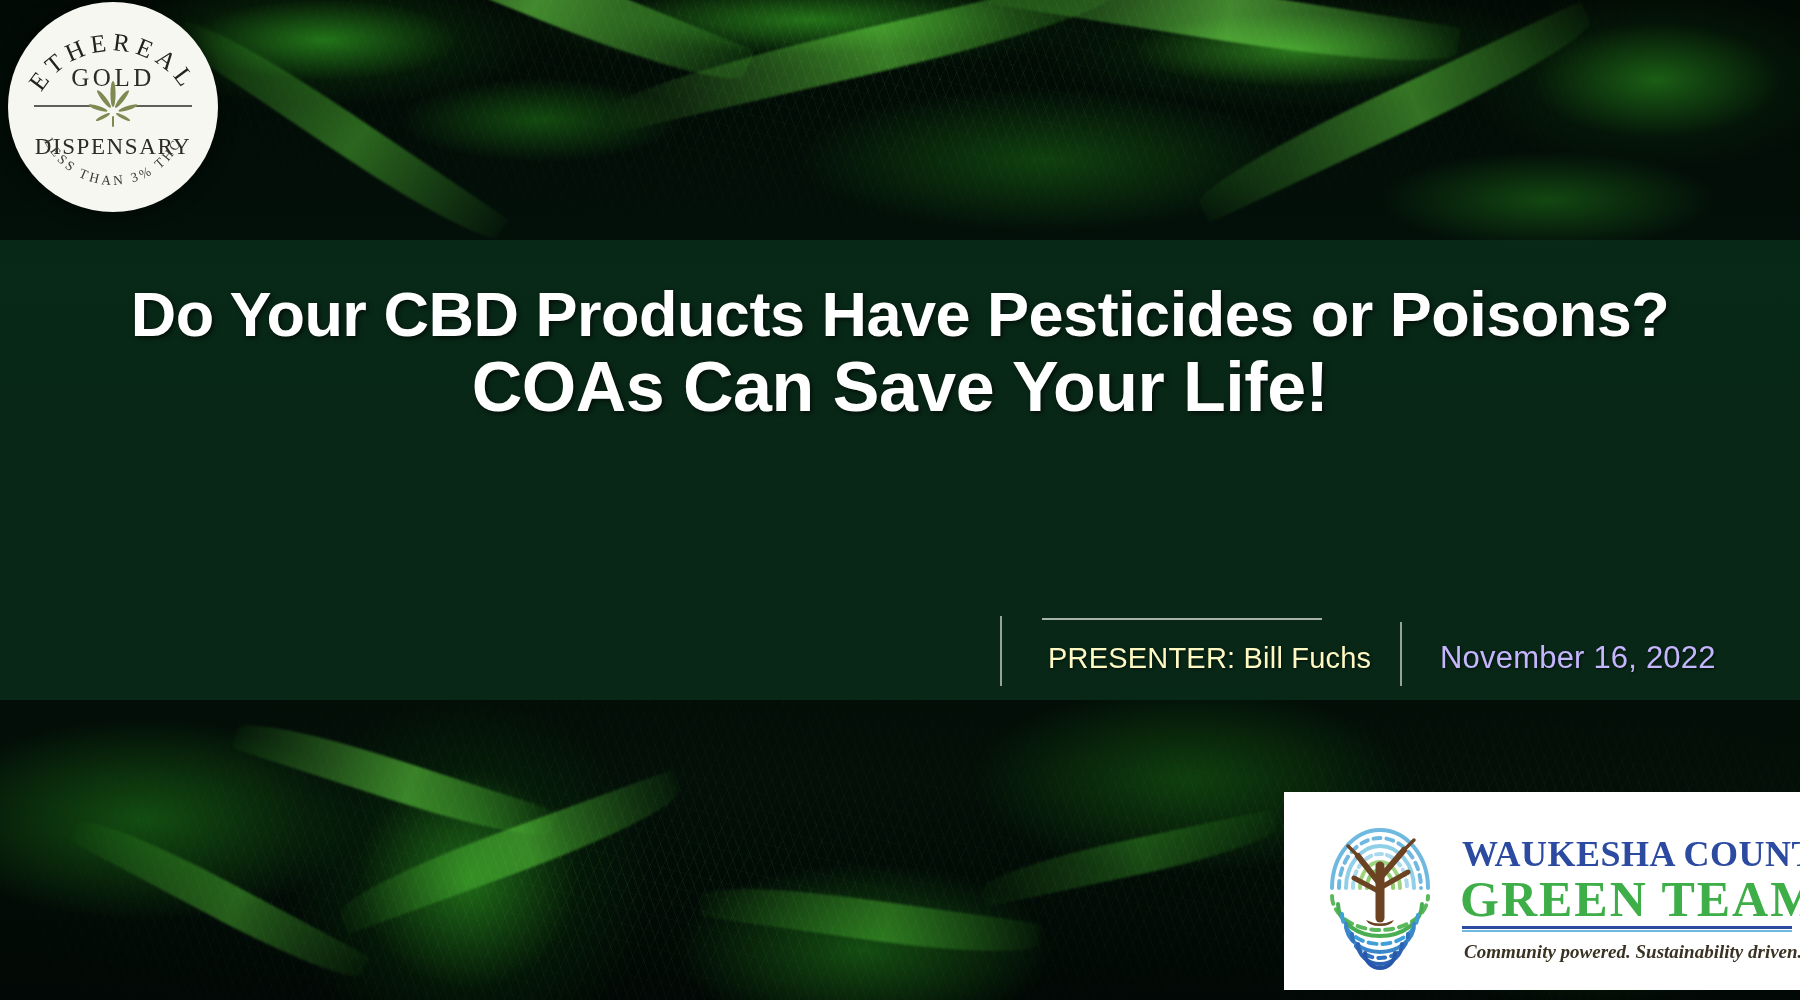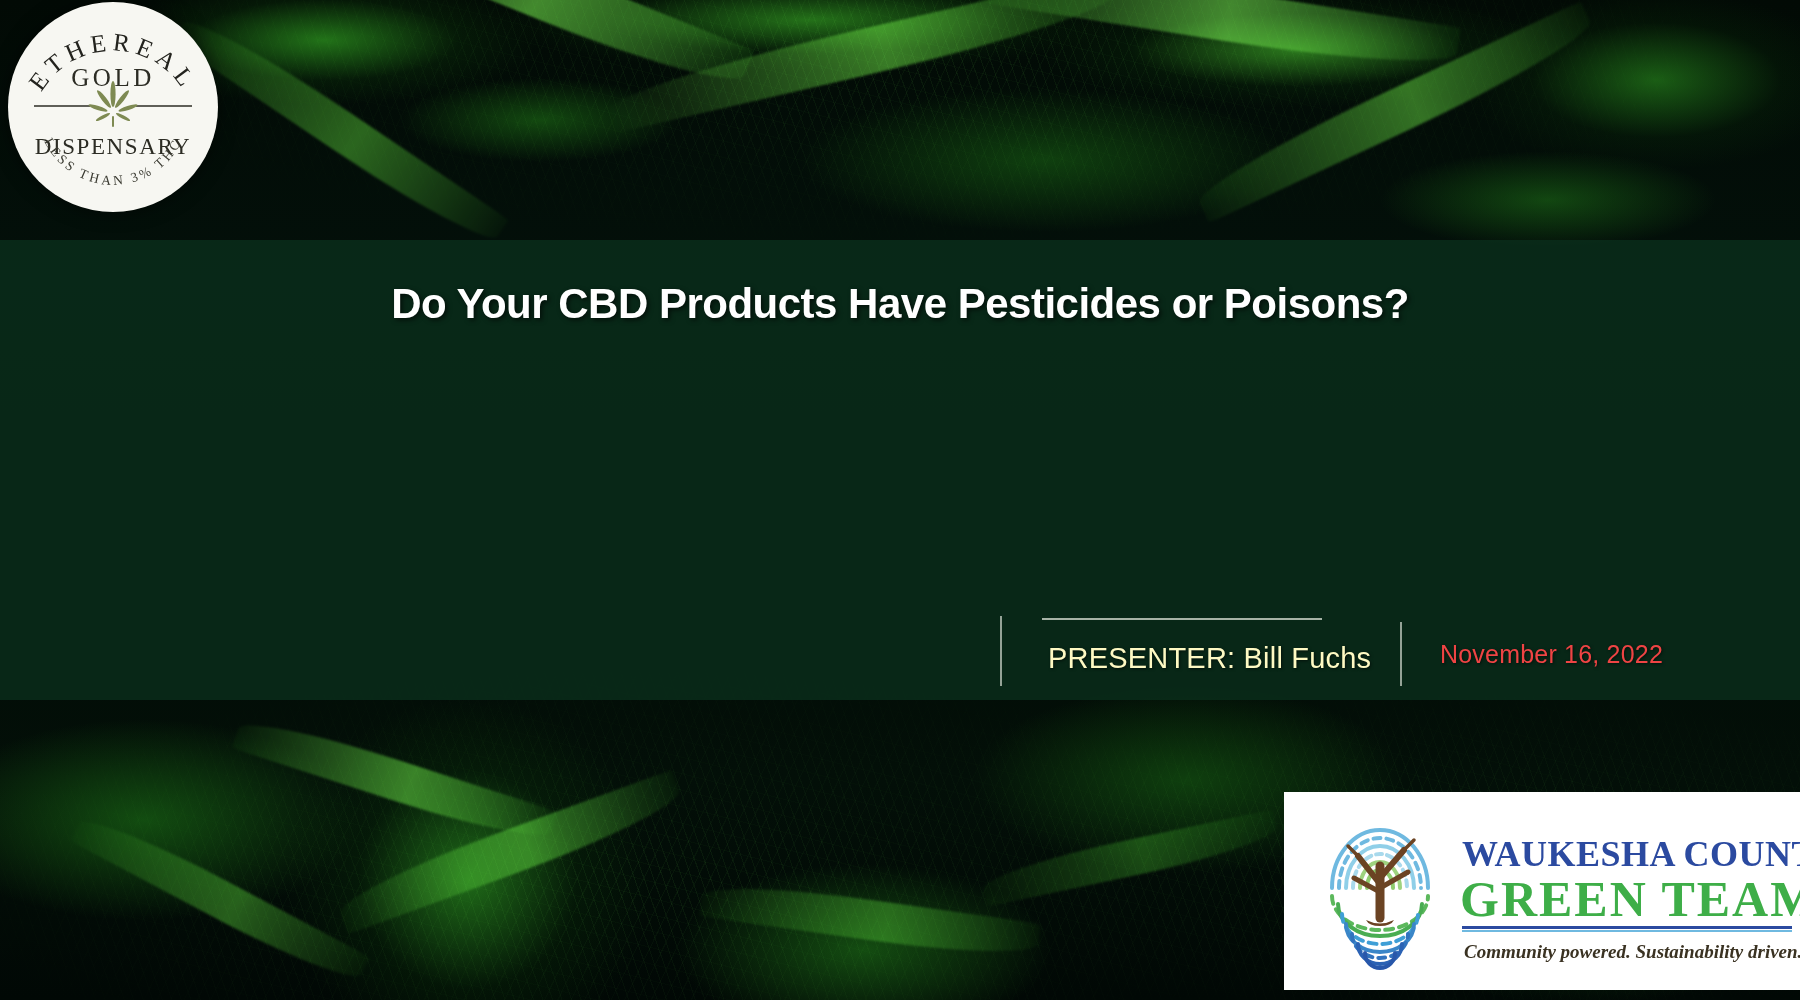--- a/index.html
+++ b/index.html
@@ -89,21 +89,21 @@
   }
   .title-wrap {
     position: absolute;
     left: 0;
     right: 0;
     top: 42px;
     text-align: center;
   }
   .title-line1 {
     color: #ffffff;
-    font-size: 42px;
+    font-size: 63px;
     font-weight: 700;
     letter-spacing: -0.5px;
     line-height: 1.04;
     text-shadow: 2px 2px 5px rgba(0,0,0,.65);
     white-space: nowrap;
   }
   .title-line2 {
     color: #ffffff;
     font-size: 70px;
     font-weight: 700;
@@ -144,22 +144,22 @@
     font-size: 29px;
     font-weight: 400;
     letter-spacing: .2px;
     white-space: nowrap;
     text-shadow: 1px 1px 3px rgba(0,0,0,.6);
   }
   .event-date {
     position: absolute;
     left: 440px;
     top: 70px;
-    color: #ef4444;
-    font-size: 25px;
+    color: #c4b5fd;
+    font-size: 31px;
     font-weight: 400;
     letter-spacing: .2px;
     white-space: nowrap;
     text-shadow: 1px 1px 3px rgba(0,0,0,.6);
   }
 
   
   .gt-card {
     position: absolute;
     left: 1284px;
@@ -235,20 +235,21 @@
 
       <text font-family="'Liberation Serif', serif" font-size="13.5" letter-spacing="3" fill="#3b3b32">
         <textPath href="#arcBot" startOffset="50%" text-anchor="middle">LESS THAN 3% THC</textPath>
       </text>
     </svg>
   </div>
 
   <div class="banner">
     <div class="title-wrap">
       <div class="title-line1">Do Your CBD Products Have Pesticides or Poisons?</div>
+      <div class="title-line2">COAs Can Save Your Life!</div>
     </div>
 
     <div class="credits">
       <div class="credit-vline left"></div>
       <div class="credit-hline"></div>
       <div class="credit-vline mid"></div>
       <div class="presenter">PRESENTER: Bill Fuchs</div>
       <div class="event-date">November 16, 2022</div>
     </div>
   </div>

